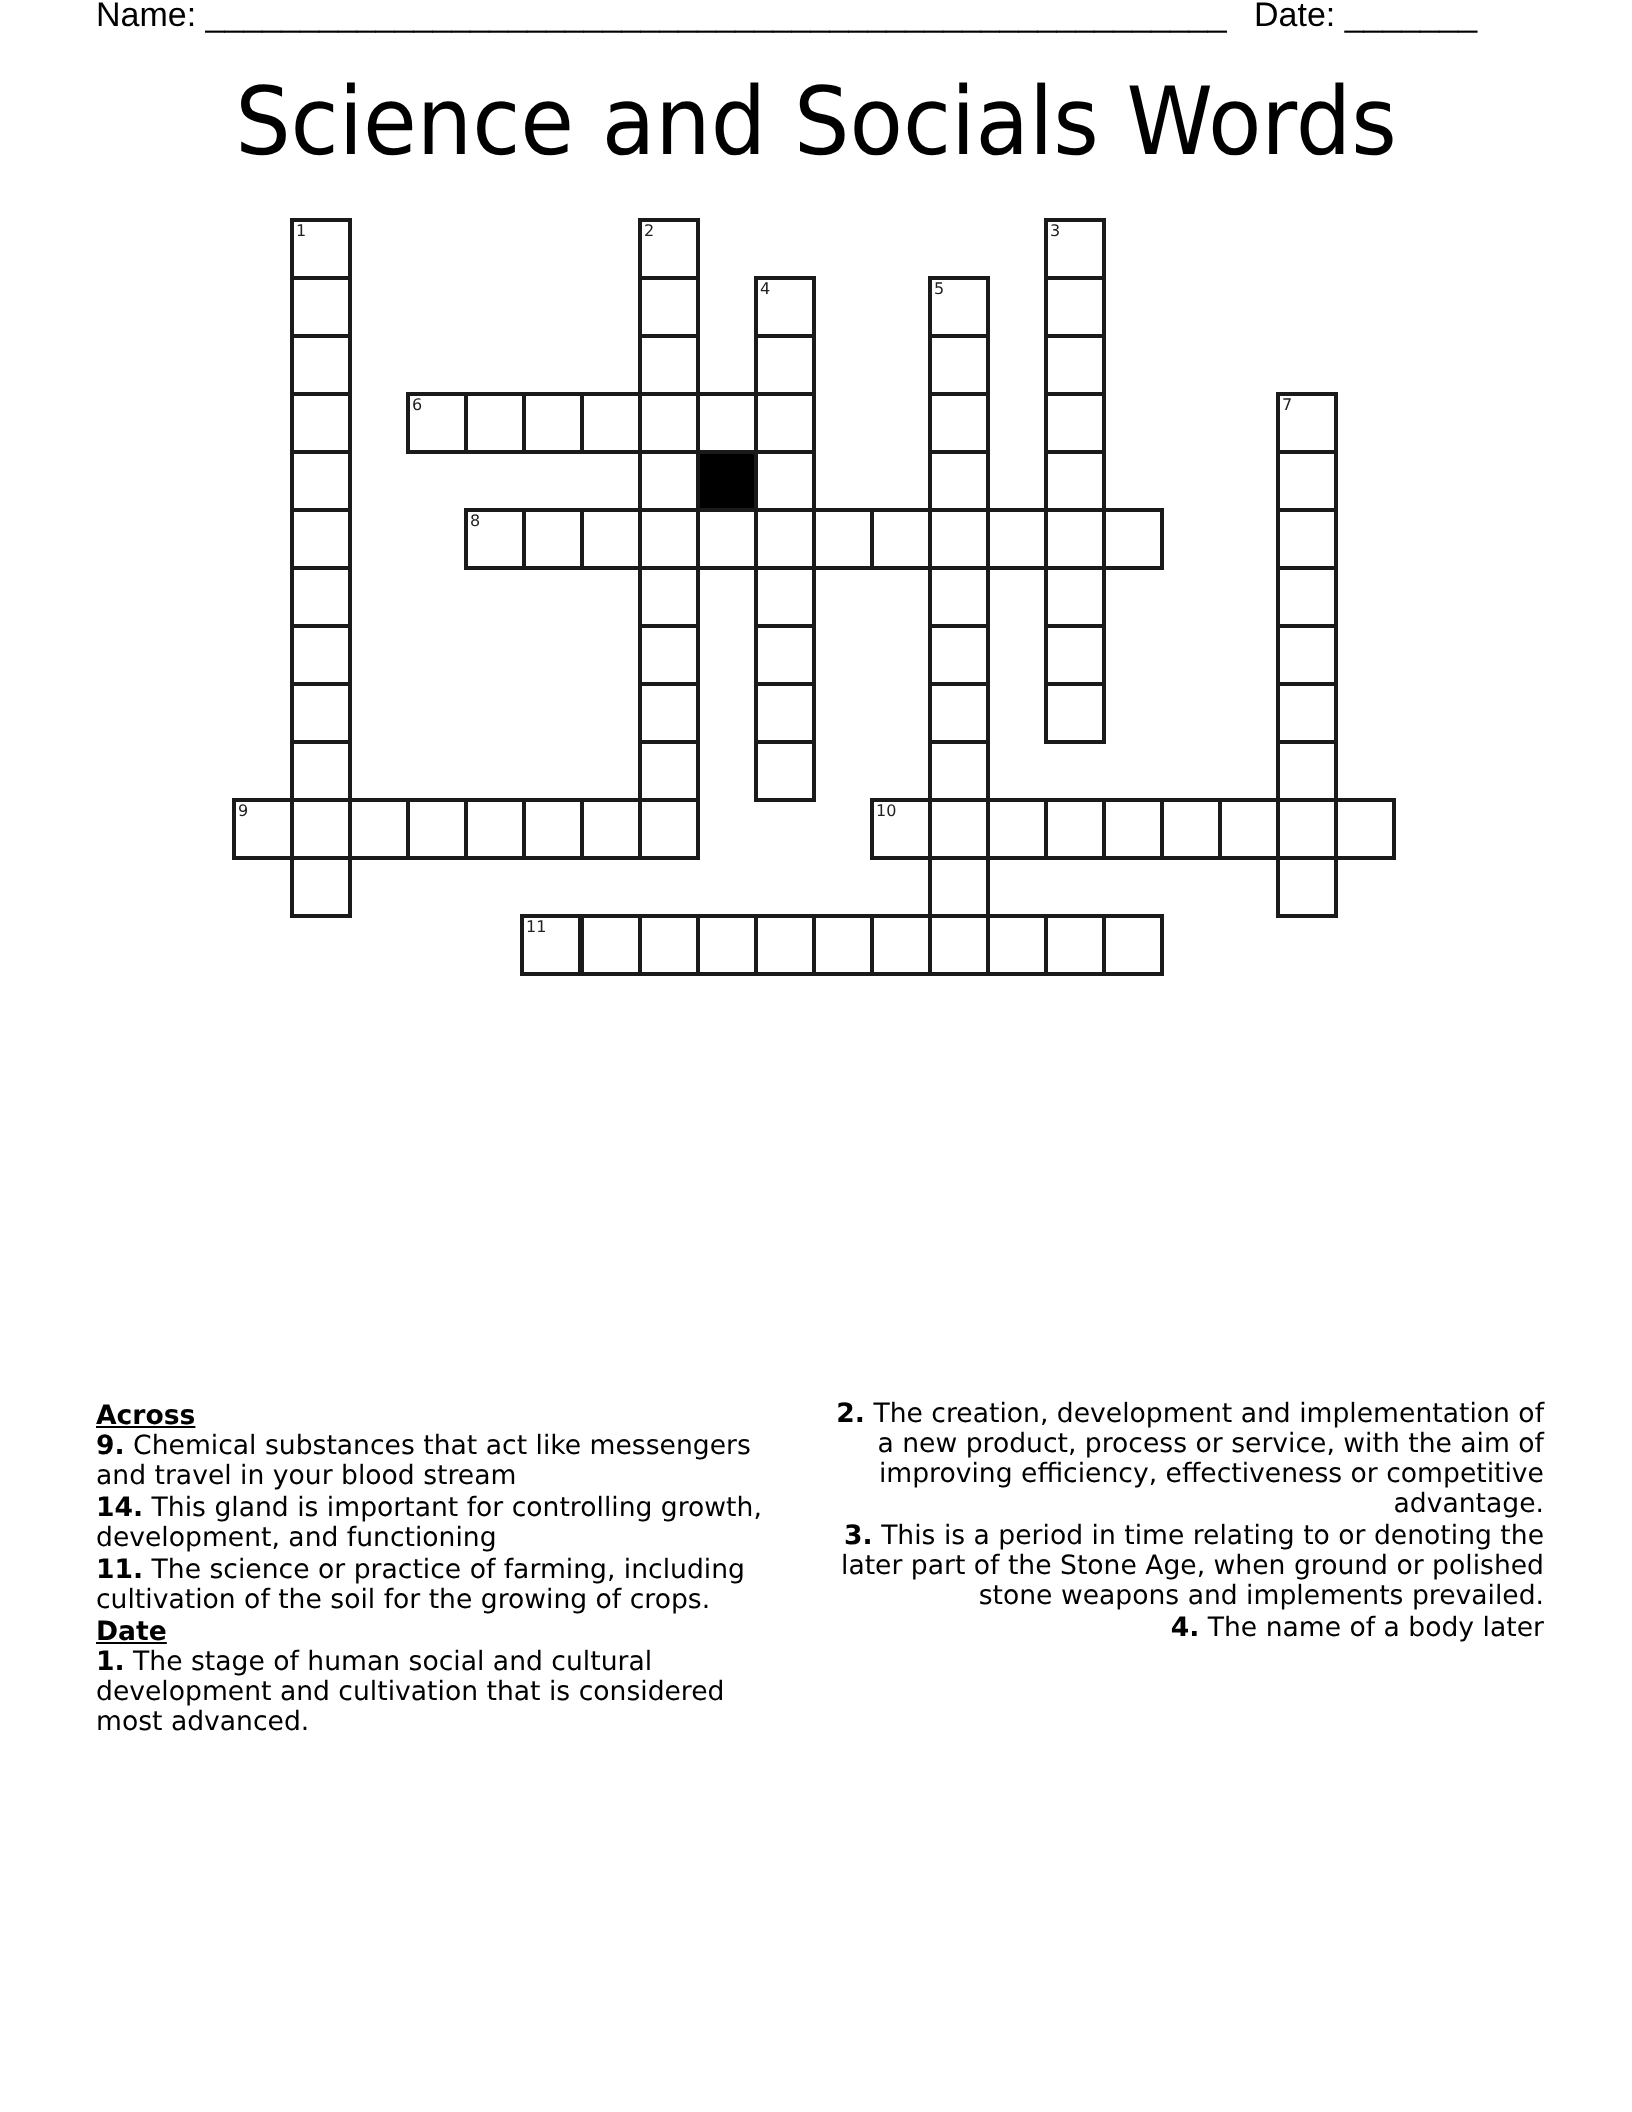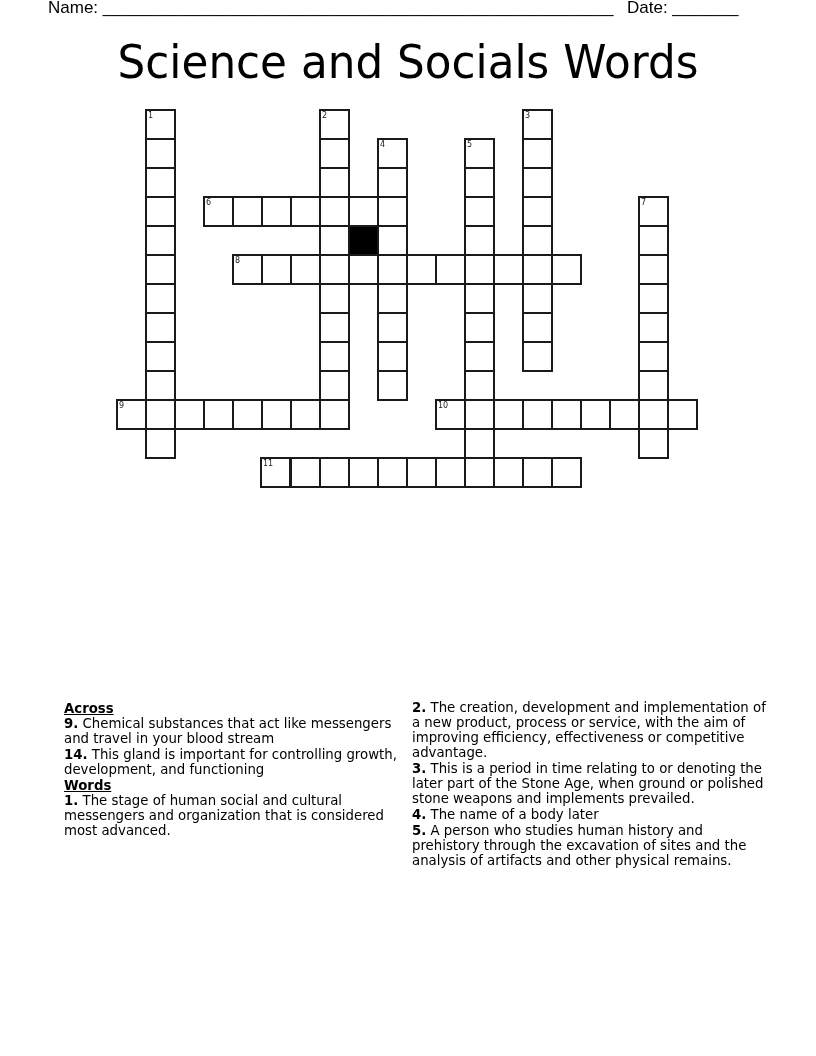--- a/index.html
+++ b/index.html
@@ -23,22 +23,22 @@
   }
   .cell.black { background: #000; }
   .cell .num {
     position: absolute; top: 0px; left: 1px; font-family: "DejaVu Sans", sans-serif;
     font-size: 8px; line-height: 9px; color: #222;
   }
   .clues {
     position: absolute; top: 700px; font-family: "DejaVu Sans", sans-serif;
     font-size: 13.3px; line-height: 15px;
   }
-  .clues.left { left: 48px; width: 350px; margin-left: 16px; }
-  .clues.right { left: 412px; width: 360px; }
+  .clues.left { left: 48px; width: 350px; }
+  .clues.right { left: 412px; width: 360px; text-align: right; }
   .clue-heading { font-weight: bold; text-decoration: underline; display: block; margin-top: 1px; }
   .clue { display: block; margin-bottom: 1px; }
   .clue b { font-weight: bold; }
 </style>
 </head>
 <body>
 
 <div class="header-line">
   <span>Name: ______________________________________________________</span>
   <span class="date">Date: _______</span>
@@ -167,22 +167,22 @@
     <div class="cell" style="left: 377px; top: 348px;"></div>
     <div class="cell" style="left: 406px; top: 348px;"></div>
     <div class="cell" style="left: 435px; top: 348px;"></div>
     <div class="cell black" style="left: 232px; top: 116px;"></div>
   </div>
 
 <div class="clues left">
   <span class="clue-heading">Across</span>
   <span class="clue"><b>9.</b> <span>Chemical substances that act like messengers and travel in your blood stream</span></span>
   <span class="clue"><b>14.</b> <span>This gland is important for controlling growth, development, and functioning</span></span>
-  <span class="clue-heading">Words</span>
-  <span class="clue"><b>1.</b> <span>The stage of human social and cultural messengers and organization that is considered most advanced.</span></span>
+  <span class="clue"><b>11.</b> <span>The science or practice of farming, including cultivation of the soil for the growing of crops.</span></span>
+  <span class="clue-heading">Date</span>
+  <span class="clue"><b>1.</b> <span>The stage of human social and cultural development and cultivation that is considered most advanced.</span></span>
 </div>
 
 <div class="clues right">
   <span class="clue"><b>2.</b> <span>The creation, development and implementation of a new product, process or service, with the aim of improving efficiency, effectiveness or competitive advantage.</span></span>
   <span class="clue"><b>3.</b> <span>This is a period in time relating to or denoting the later part of the Stone Age, when ground or polished stone weapons and implements prevailed.</span></span>
   <span class="clue"><b>4.</b> <span>The name of a body later</span></span>
-  <span class="clue"><b>5.</b> <span>A person who studies human history and prehistory through the excavation of sites and the analysis of artifacts and other physical remains.</span></span>
 </div>
 
 </body></html>

